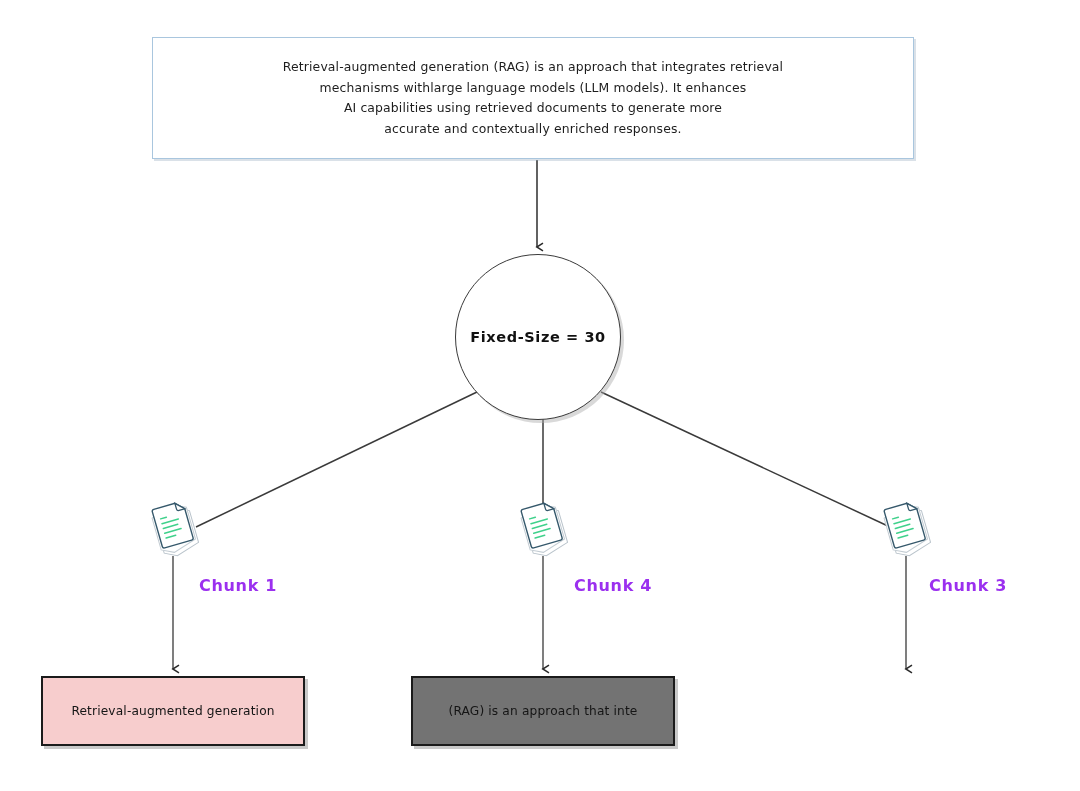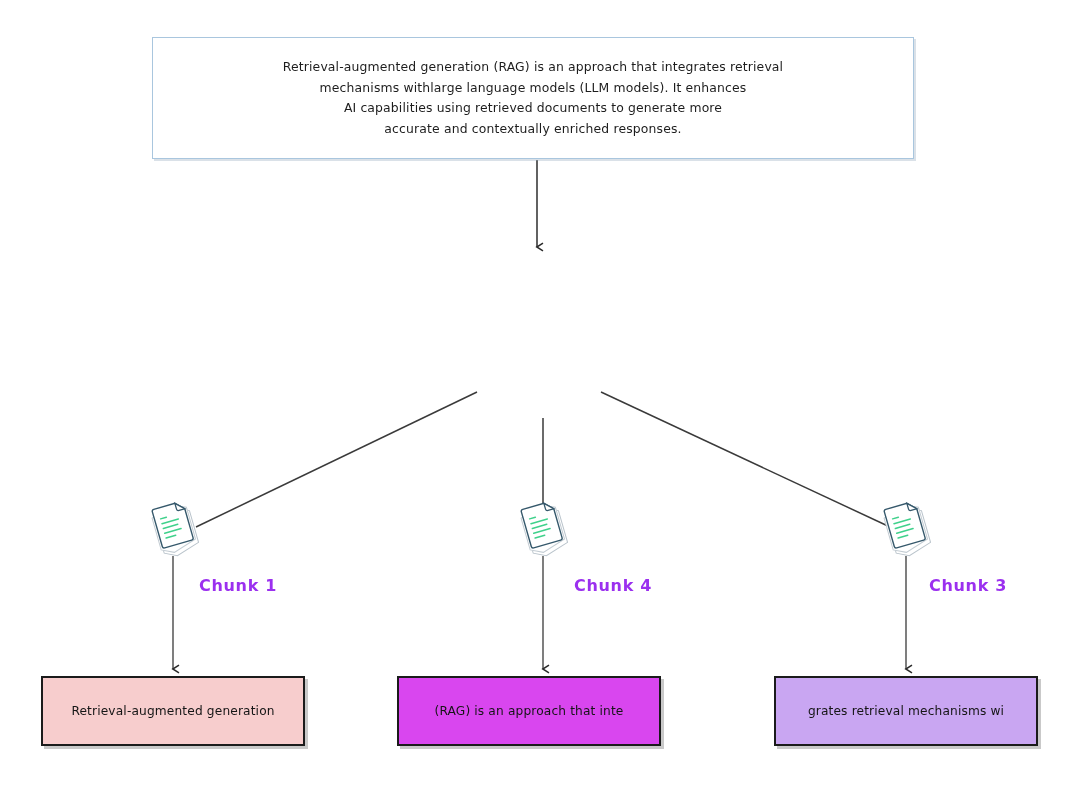--- a/index.html
+++ b/index.html
@@ -113,20 +113,23 @@
     <line x1="906" y1="556" x2="906" y2="669" stroke="#3a3a3a" stroke-width="1.3" marker-end="url(#vhead)"></line>
   </svg>
 
   <div class="source-box">
     <div class="source-text">Retrieval-augmented generation (RAG) is an approach that integrates retrieval
 mechanisms withlarge language models (LLM models). It enhances
 AI capabilities using retrieved documents to generate more
 accurate and contextually enriched responses.</div>
   </div>
 
+  <div class="circle-node">
+    <div class="circle-label">Fixed-Size = 30</div>
+  </div>
 
   <svg class="doc-icon" style="left:148px;top:498px;" viewBox="0 0 56 62" xmlns="http://www.w3.org/2000/svg">
     <g transform="rotate(-16 28 31)">
       <path d="M10,18 L33,11 L46,17 L46,50 L22,57 L10,51 Z" fill="#ffffff" stroke="#b9c3cb" stroke-width="1"></path>
       <path d="M8,14 L31,7 L44,13 L44,46 L20,53 L8,47 Z" fill="#ffffff" stroke="#c3ccd3" stroke-width="1"></path>
       <path d="M12,6 h22 l8,8 v30 a2,2 0 0 1 -2,2 h-28 a2,2 0 0 1 -2,-2 v-36 a2,2 0 0 1 2,-2 z" fill="#ffffff" stroke="#35586b" stroke-width="1.4"></path>
       <path d="M34,6 l8,8 h-6 a2,2 0 0 1 -2,-2 z" fill="#ffffff" stroke="#35586b" stroke-width="1.3"></path>
       <g stroke="#3fd18b" stroke-width="1.5" stroke-linecap="round">
         <line x1="16" y1="17" x2="22" y2="17"></line>
         <line x1="16" y1="22" x2="33" y2="22"></line>
@@ -170,21 +173,18 @@
   </svg>
 
   <div class="chunk-label" style="left:199px;top:576px;">Chunk 1</div>
   <div class="chunk-label" style="left:574px;top:576px;">Chunk 4</div>
   <div class="chunk-label" style="left:929px;top:576px;">Chunk 3</div>
 
   <div class="result-box" style="left:41px;background:#f7cdcd;">
     <div class="result-text">Retrieval-augmented generation</div>
   </div>
 
-  <div class="result-box" style="left:397px;background:#d946ef;">
+  <div class="result-box" style="left:411px;background:#737373;">
     <div class="result-text">(RAG) is an approach that inte</div>
   </div>
 
-  <div class="result-box" style="left:774px;background:#c9a6f2;">
-    <div class="result-text">grates retrieval mechanisms wi</div>
-  </div>
 
 </div>
 
 </body></html>

